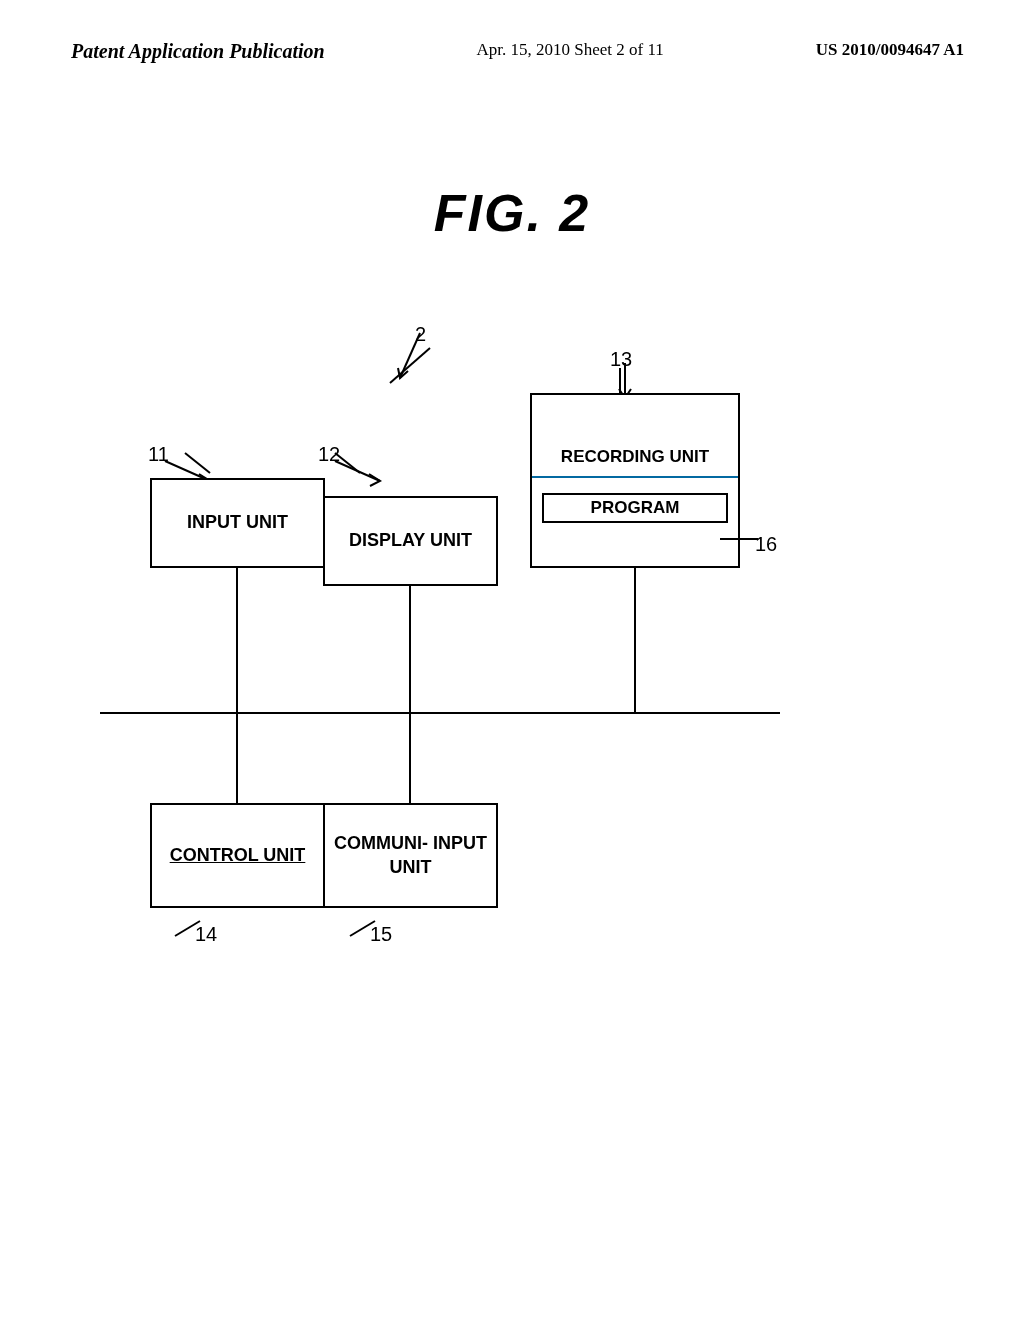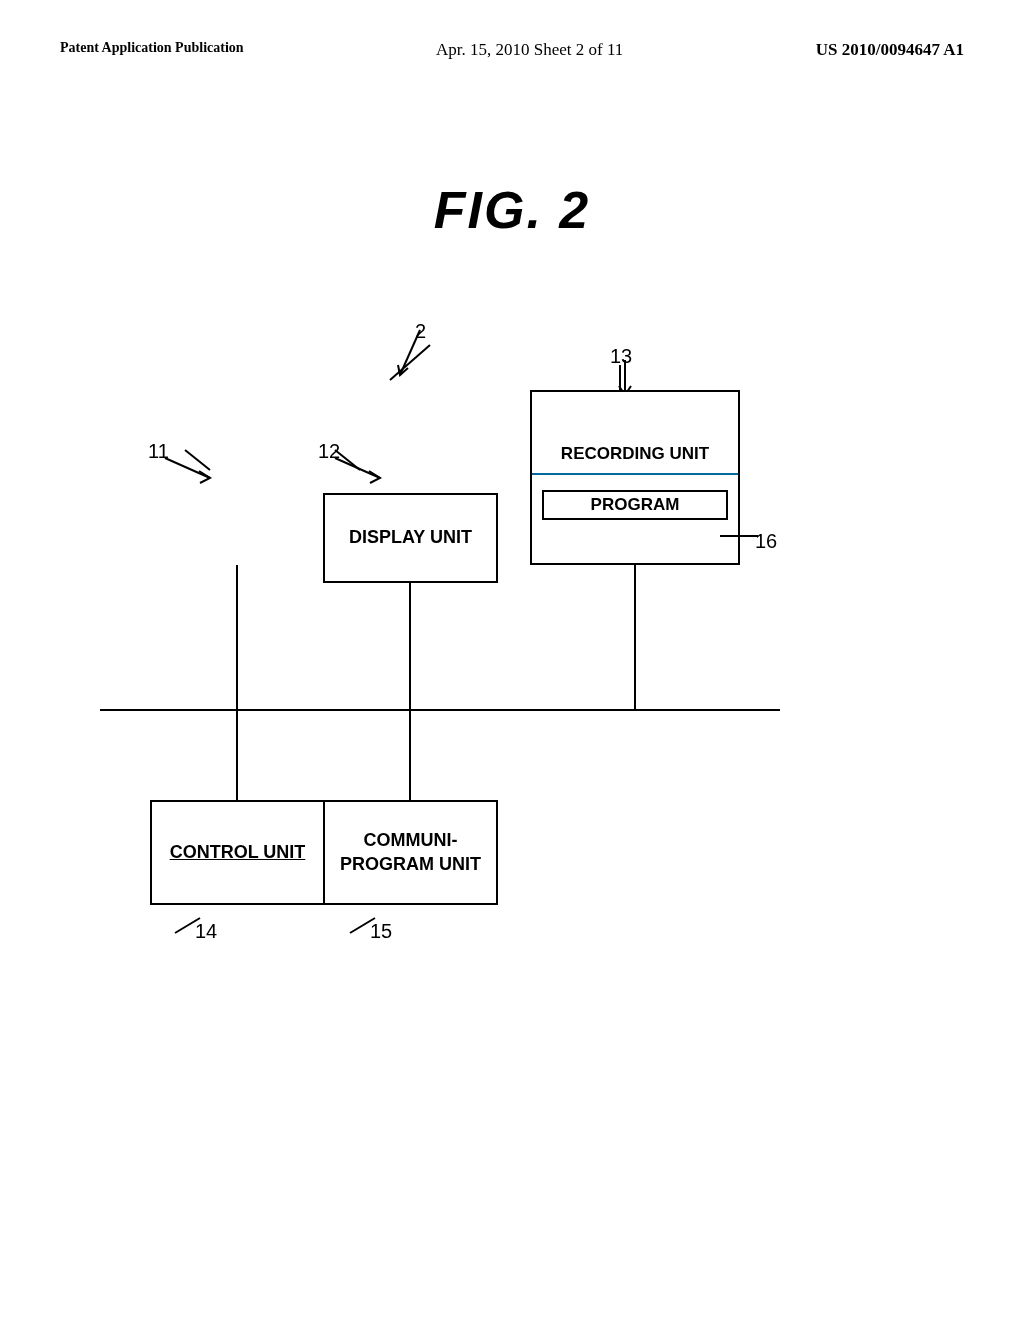--- a/index.html
+++ b/index.html
@@ -16,22 +16,24 @@
     
     .header {
       display: flex;
       justify-content: space-between;
       align-items: flex-start;
       padding: 40px 60px 0 60px;
       border-bottom: none;
     }
 
     .header-left {
-      font-size: 14px;
-      font-weight: bold;
+      font-size: 20px;
+      font-weight: bold;
+      font-style: italic;
+      margin-left: 11px;
     }
 
     .header-center {
       font-size: 17px;
       text-align: center;
     }
 
     .header-right {
       font-size: 17px;
       font-weight: bold;
@@ -146,20 +148,24 @@
     <line x1="10" y1="5" x2="55" y2="25" stroke="#000" stroke-width="2"></line>
     <polyline points="44,18 55,25 45,30" fill="none" stroke="#000" stroke-width="2"></polyline>
   </svg>
 
   <div class="ref-label" style="left: 318px; top: 170px;">12</div>
   <svg style="position:absolute; left:325px; top:183px; width:60px; height:40px;">
     <line x1="10" y1="5" x2="55" y2="25" stroke="#000" stroke-width="2"></line>
     <polyline points="44,18 55,25 45,30" fill="none" stroke="#000" stroke-width="2"></polyline>
   </svg>
 
+  <div class="box" style="left: 150px; top: 205px; width: 175px; height: 90px;">
+    <span>INPUT
+UNIT</span>
+  </div>
 
   <div class="box" style="left: 323px; top: 223px; width: 175px; height: 90px;">
     <span>DISPLAY
 UNIT</span>
   </div>
 
   <div class="box" style="left: 530px; top: 120px; width: 210px; height: 175px;">
     <div style="width:100%; padding: 8px 10px; text-align:center; font-size:17px; font-weight:bold; font-family:Arial,sans-serif; border-bottom: 2px solid #0369a1;">
       <span>RECORDING UNIT</span>
     </div>
@@ -176,21 +182,21 @@
     <line x1="38" y1="10" x2="0" y2="10" stroke="#000" stroke-width="2"></line>
   </svg>
 
   <div class="box" style="left: 150px; top: 530px; width: 175px; height: 105px; text-decoration: underline;">
     <span>CONTROL
 UNIT</span>
   </div>
 
   <div class="box" style="left: 323px; top: 530px; width: 175px; height: 105px;">
     <span>COMMUNI-
-PROGRAM
+INPUT
 UNIT</span>
   </div>
 
   <div class="ref-label" style="left: 195px; top: 650px;">14</div>
   <svg style="position:absolute; left:170px; top:643px; width:40px; height:25px;">
     <line x1="30" y1="5" x2="5" y2="20" stroke="#000" stroke-width="2"></line>
   </svg>
 
   <div class="ref-label" style="left: 370px; top: 650px;">15</div>
   <svg style="position:absolute; left:345px; top:643px; width:40px; height:25px;">

